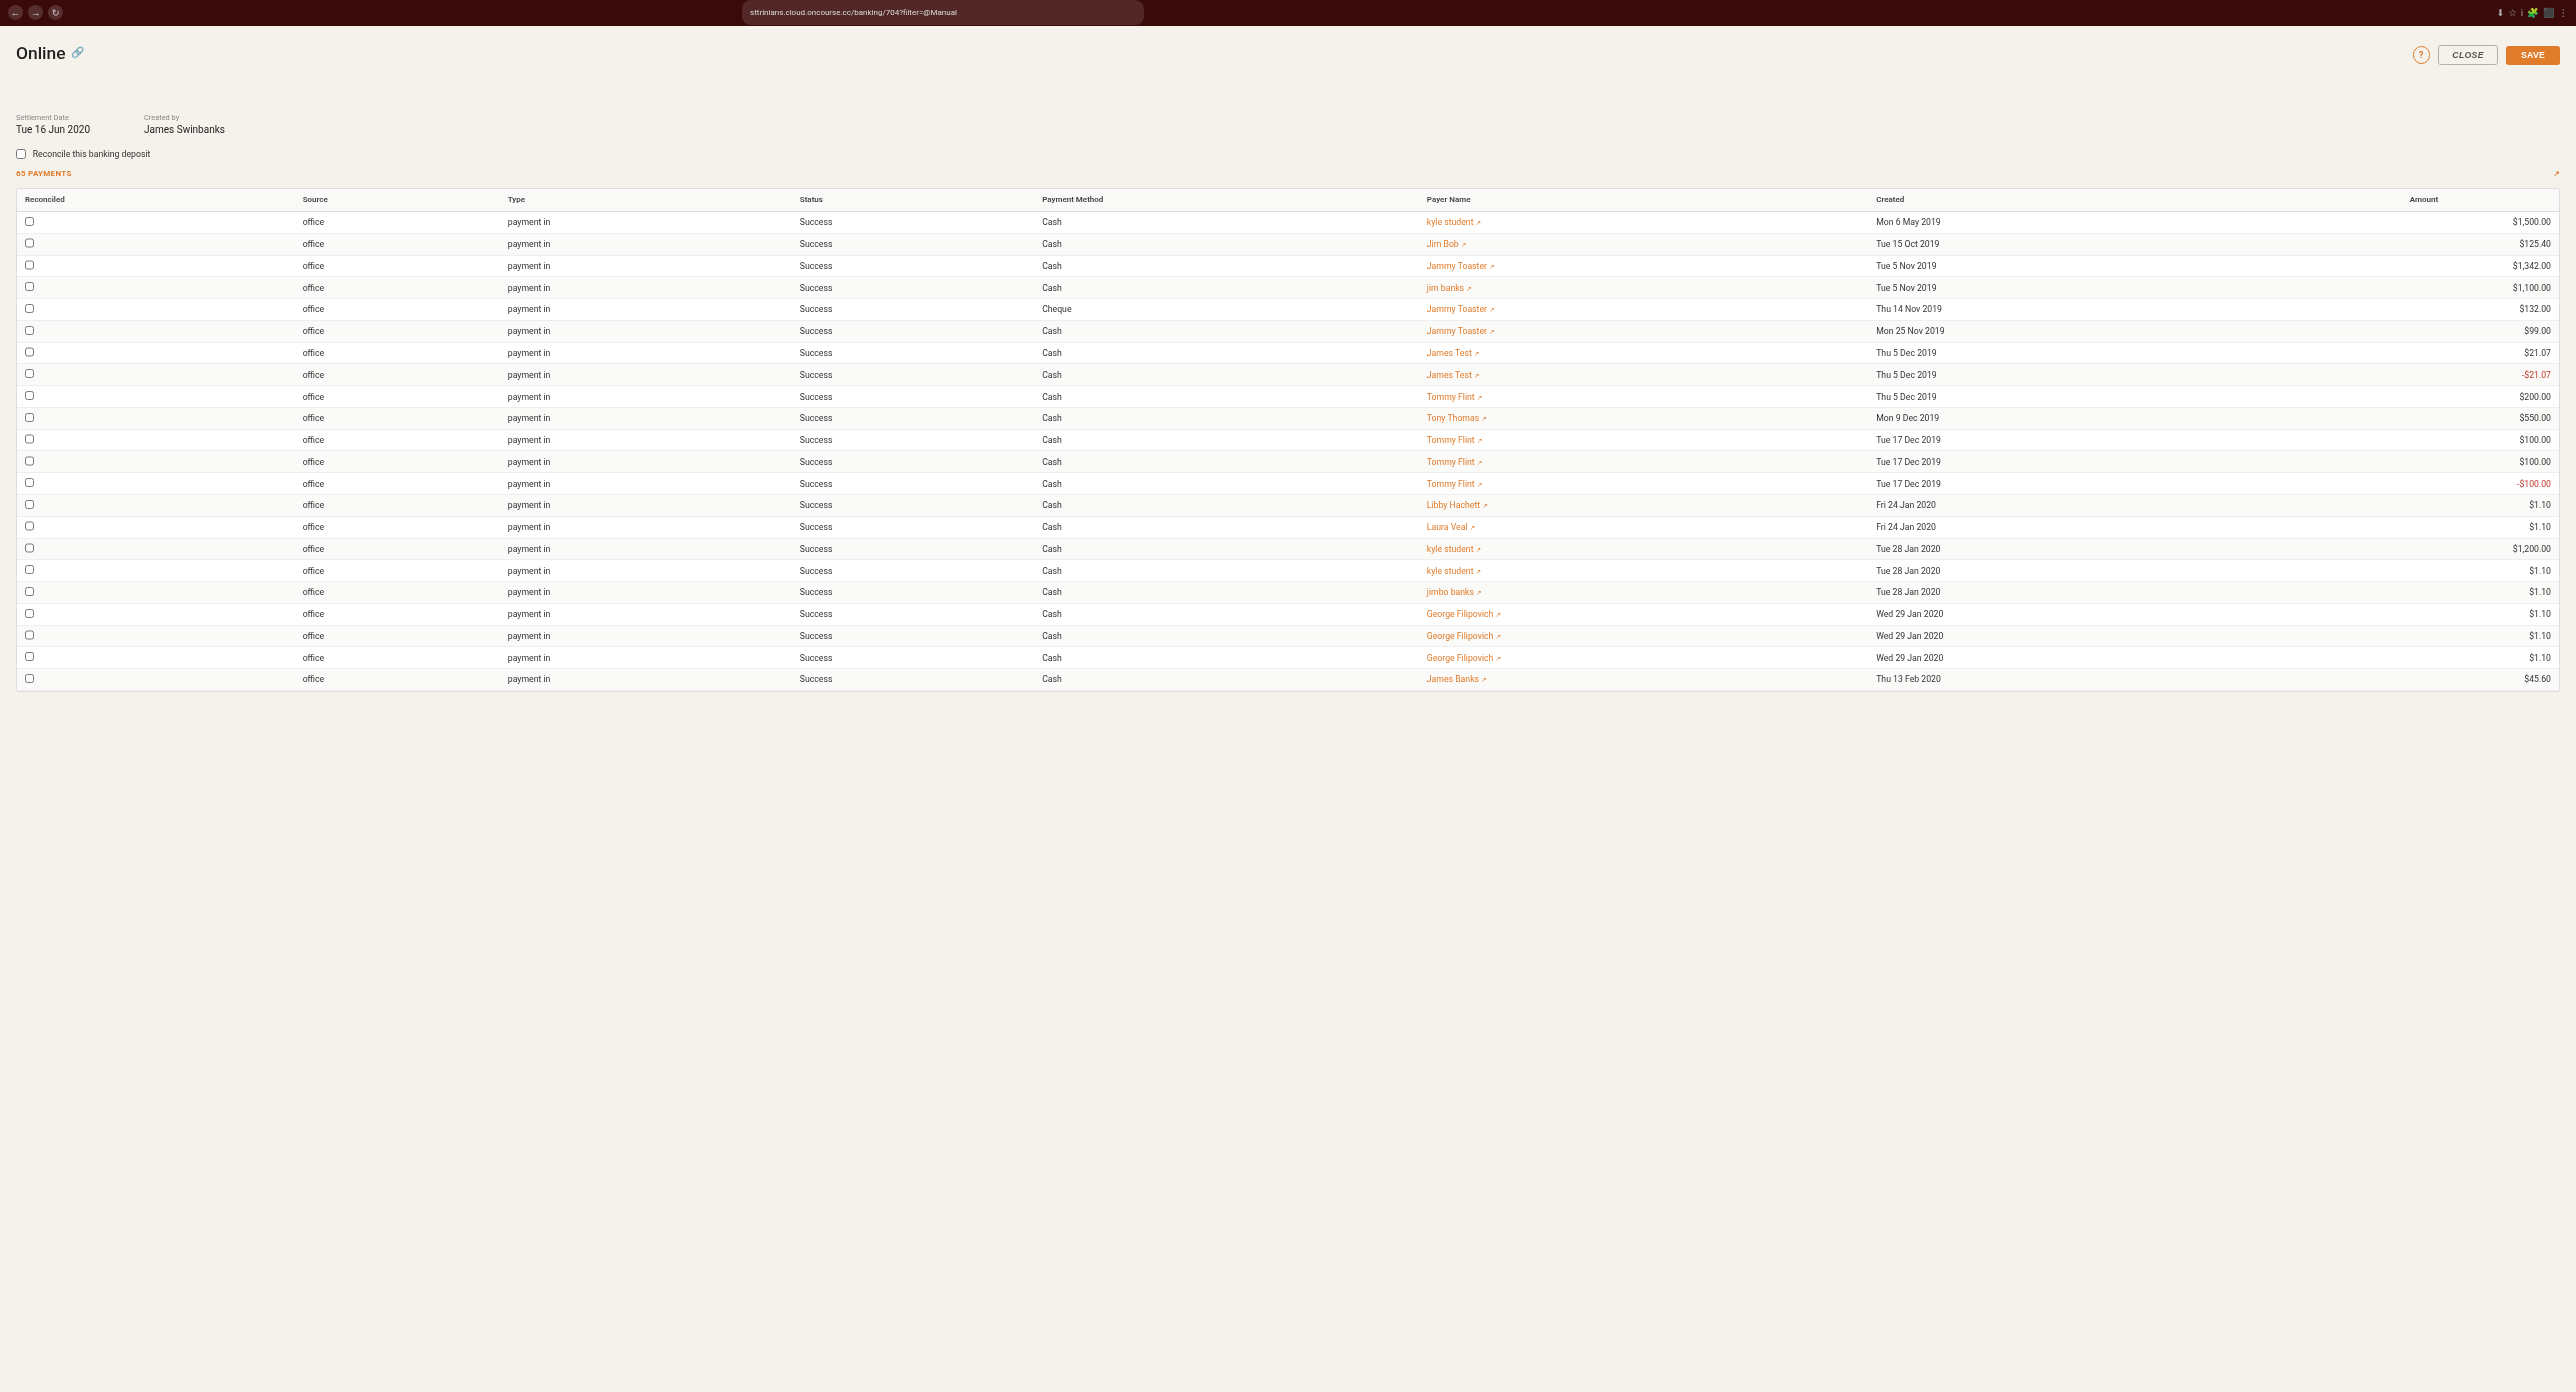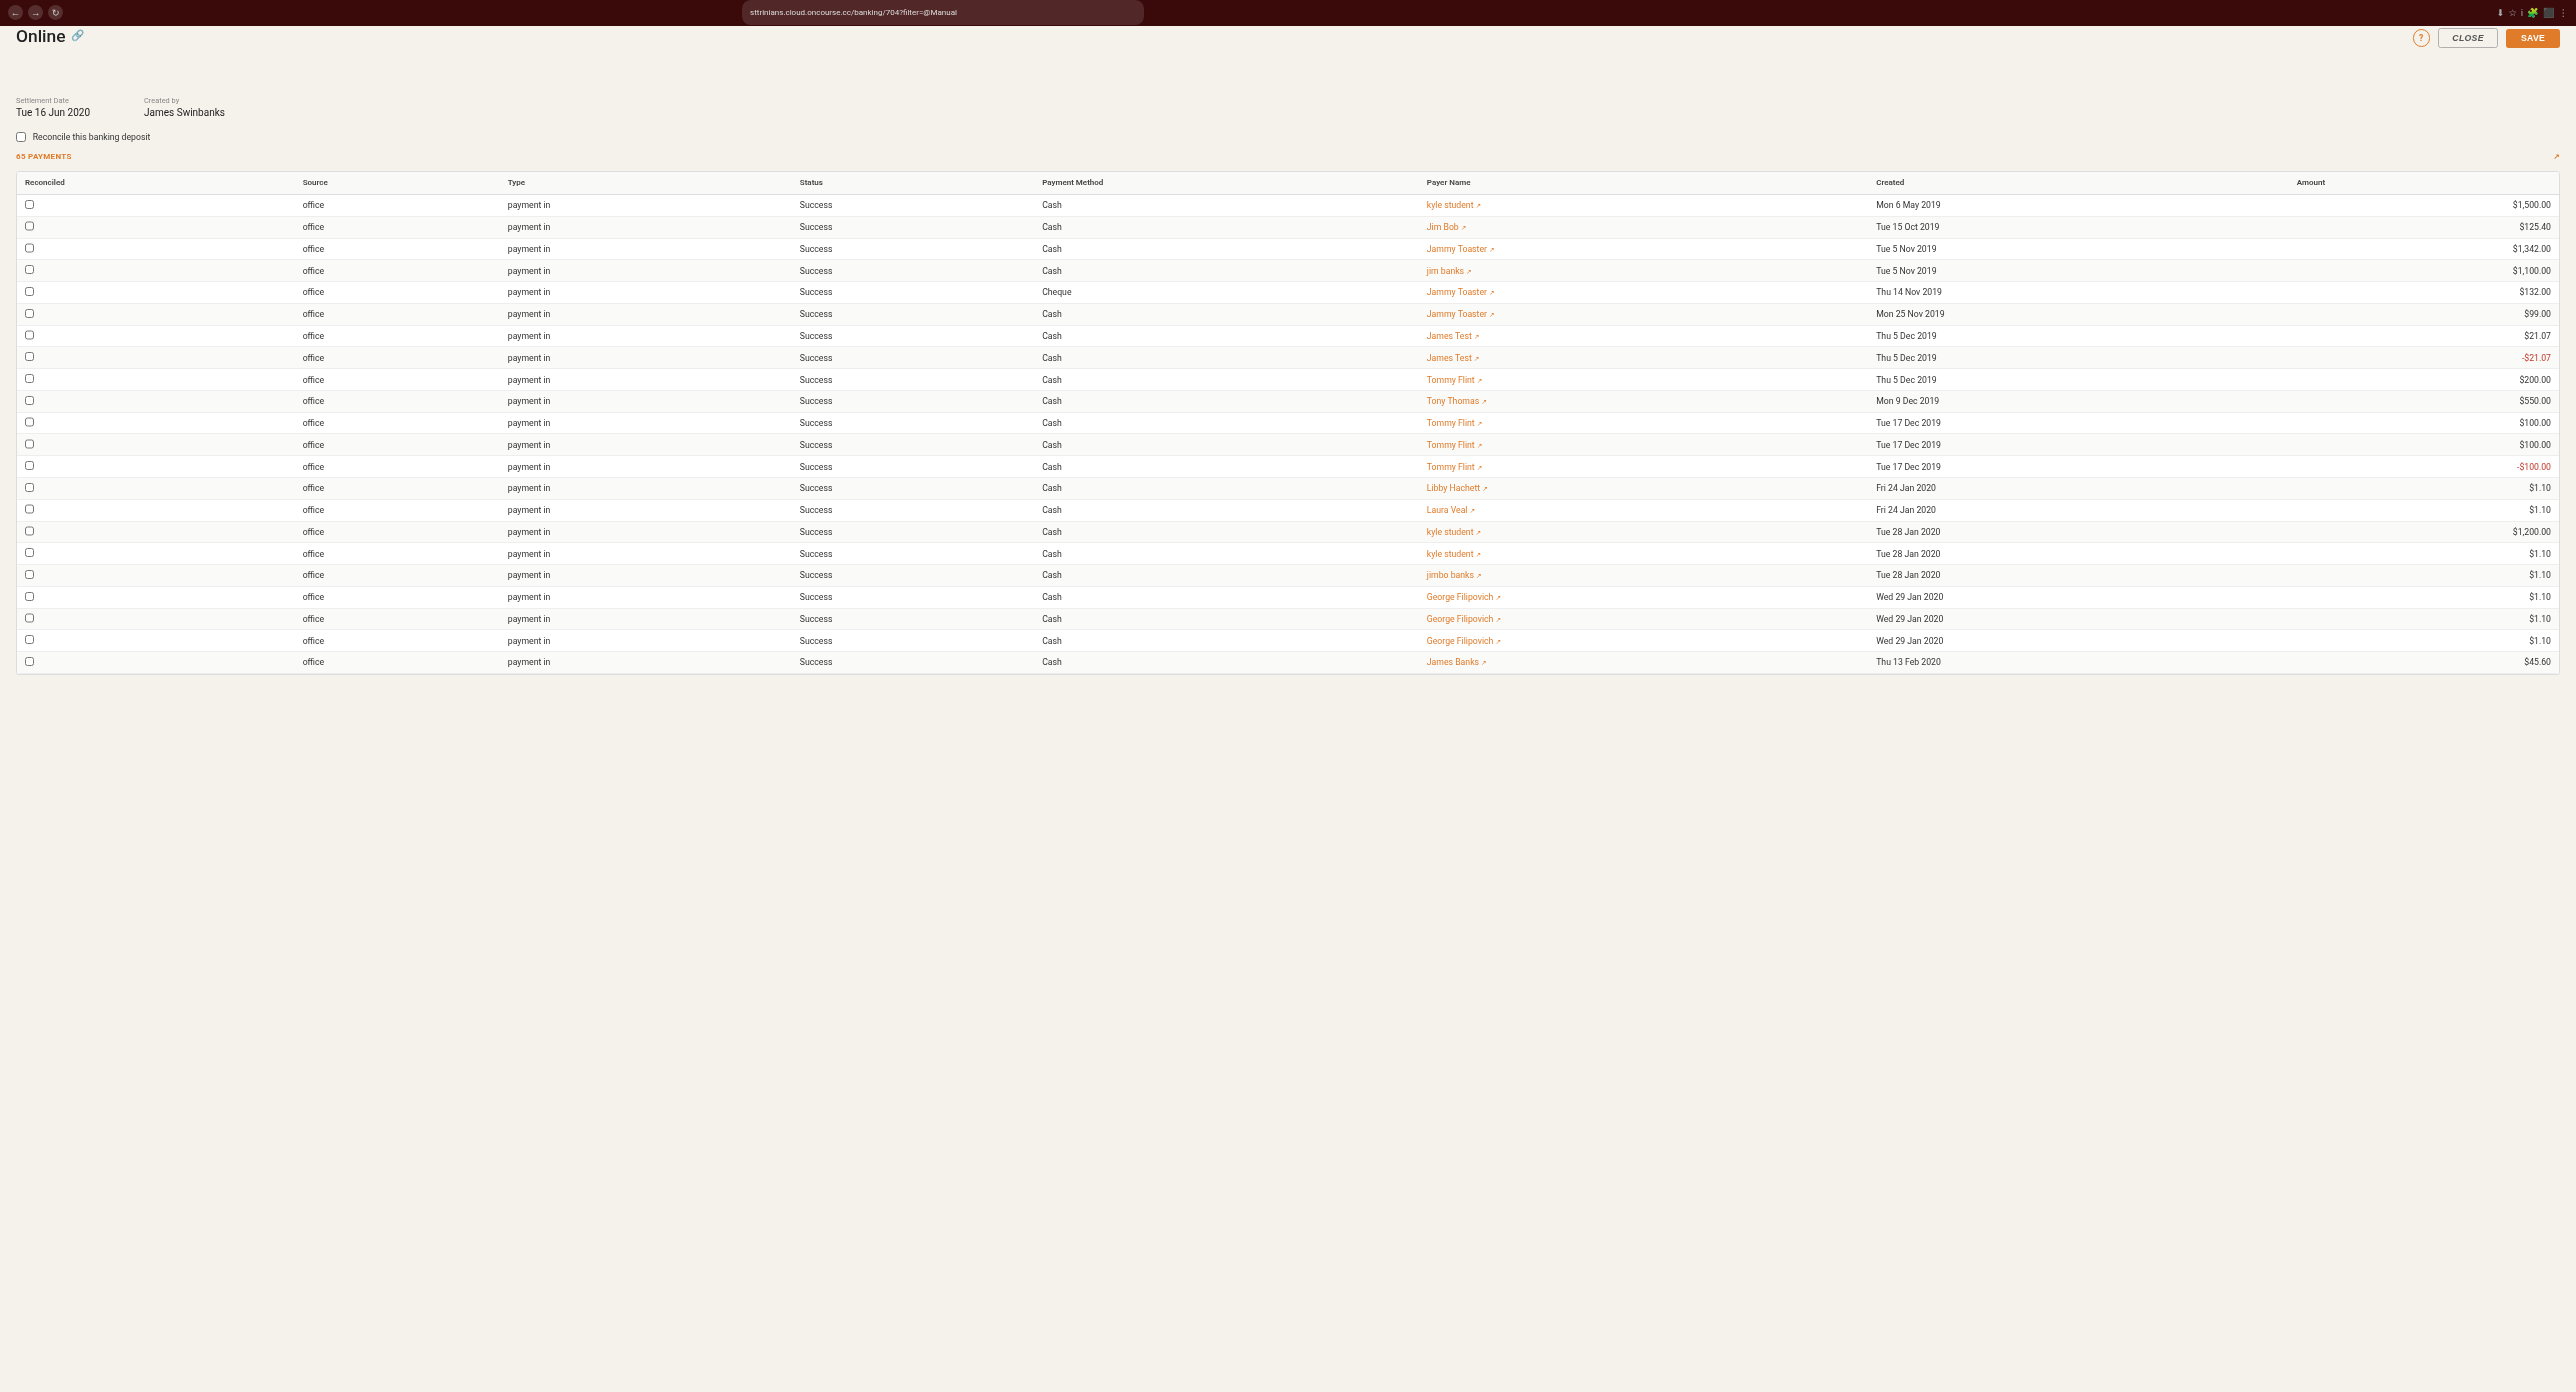--- a/index.html
+++ b/index.html
@@ -53,21 +53,21 @@
     }
     .browser-icon {
       color: #aaa;
       font-size: 9.4px;
       cursor: pointer;
     }
 
     
     .app-header {
       background: #f5f2ec;
-      padding: 0 16px 0 16px;
+      padding: 17px 16px 0 16px;
       display: flex;
       align-items: flex-start;
       justify-content: space-between;
     }
     .page-title-wrap {
       display: flex;
       align-items: center;
       gap: 5.4px;
     }
     .page-title {
@@ -196,21 +196,21 @@
     }
     thead th {
       padding: 6.7px 8px;
       text-align: left;
       font-weight: 600;
       color: #444;
       font-size: 8px;
       white-space: nowrap;
     }
     thead th.col-amount {
-      text-align: left;
+      text-align: center;
     }
     tbody tr {
       border-bottom: 0.7px solid #eee;
     }
     tbody tr:nth-child(even) {
       background: #fafaf8;
     }
     tbody td {
       padding: 4.7px 8px;
       color: #333;

